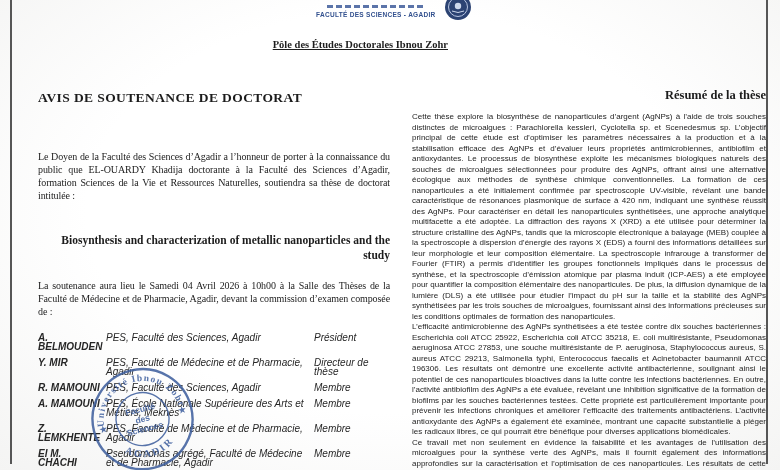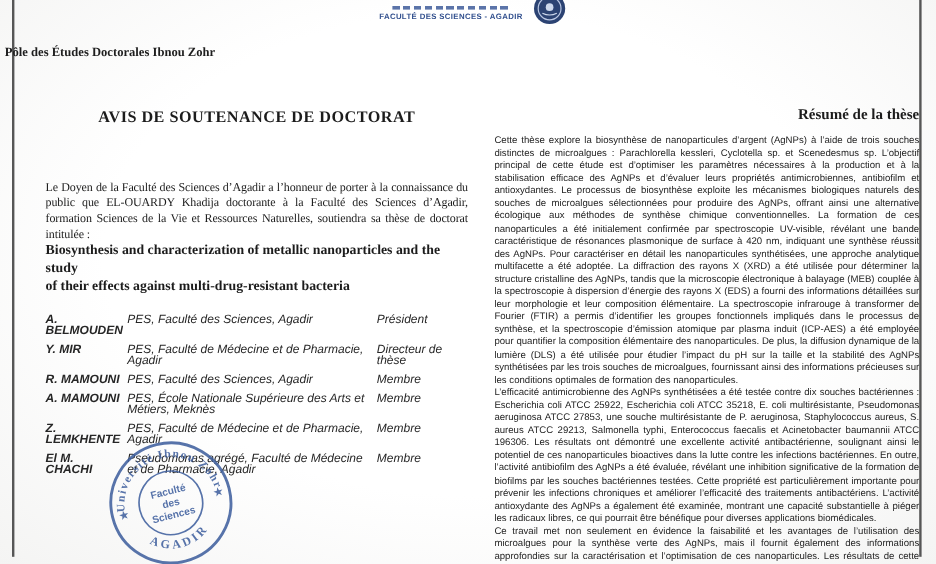--- a/index.html
+++ b/index.html
@@ -15,28 +15,28 @@
   
   .letterhead{position:absolute;top:0;left:316px;display:flex;align-items:flex-end;gap:8px;}
   .lh-text{display:flex;flex-direction:column;align-items:center;padding-bottom:3px;}
   .lh-cropped{width:98px;height:3px;margin-bottom:3px;
     background:repeating-linear-gradient(90deg,#5b74a9 0 6px,rgba(0,0,0,0) 6px 9px);}
   .lh-name{font-family:"Liberation Sans", sans-serif;font-size:6.5px;font-weight:bold;
     color:#32508e;letter-spacing:0.3px;white-space:nowrap;}
   .emblem-wrap{width:28px;height:21px;overflow:hidden;position:relative;}
   .emblem-wrap svg{position:absolute;top:-7px;left:0;}
 
-  .doctoral-lines{position:absolute;top:36px;left:4px;width:428px;text-align:left;
-    font-weight:bold;font-size:10.5px;line-height:18px;color:#1e1e1e;}
+  .doctoral-lines{position:absolute;top:36px;left:20px;width:428px;text-align:right;
+    font-weight:bold;font-size:10.5px;line-height:18px;color:#1e1e1e;text-decoration:underline;}
 
   
   .left-col{position:absolute;left:38px;top:90px;width:352px;}
-  .avis-title{text-align:center;font-weight:bold;font-size:13.5px;letter-spacing:0.4px;margin-bottom:16px;}
+  .avis-title{text-align:left;font-weight:bold;font-size:13.5px;letter-spacing:0.4px;margin-bottom:16px;}
   .para{font-size:10px;line-height:13px;text-align:justify;letter-spacing:-0.1px;margin-top:44px;}
-  .thesis-title{margin-top:0;text-align:left;font-weight:bold;font-size:11.5px;line-height:15px;}
+  .thesis-title{margin-top:31px;text-align:right;font-weight:bold;font-size:11.5px;line-height:15px;}
   .defense{margin-top:16px;}
   .committee{margin-top:15px;font-family:"Liberation Sans", sans-serif;font-style:italic;
     font-size:10px;line-height:9px;display:grid;grid-template-columns:64px 1fr 76px;
     row-gap:7px;column-gap:4px;color:#262626;}
   .committee .name{font-weight:bold;}
 
   
   .stamp{position:absolute;left:90px;top:366px;transform:rotate(-14deg);opacity:0.88;}
   .stamp text{fill:#41619f;}
 
@@ -71,22 +71,22 @@
 
   <div class="doctoral-lines">
     <div>Pôle des Études Doctorales Ibnou Zohr</div>
   </div>
 
   <div class="left-col">
     <div class="avis-title">AVIS DE SOUTENANCE DE DOCTORAT</div>
     <div class="para">Le Doyen de la Faculté des Sciences d’Agadir a l’honneur de porter à la connaissance du public que EL-OUARDY Khadija doctorante à la Faculté des Sciences d’Agadir, formation Sciences de la Vie et Ressources Naturelles, soutiendra sa thèse de doctorat intitulée :</div>
     <div class="thesis-title">
       <div>Biosynthesis and characterization of metallic nanoparticles and the study</div>
-      <div>of their effects against multi-drug-resistant bacteria</div>
     </div>
+    <div class="para defense">La soutenance aura lieu le Samedi 04 Avril 2026 à 10h00 à la Salle des Thèses de la Faculté de Médecine et de Pharmacie, Agadir, devant la commission d’examen composée de :</div>
 
     <div class="committee">
       <span class="name">A. BELMOUDEN</span>
       <span>PES, Faculté des Sciences, Agadir</span>
       <span>Président</span>
 
       <span class="name">Y. MIR</span>
       <span>PES, Faculté de Médecine et de Pharmacie, Agadir</span>
       <span>Directeur de thèse</span>
 

